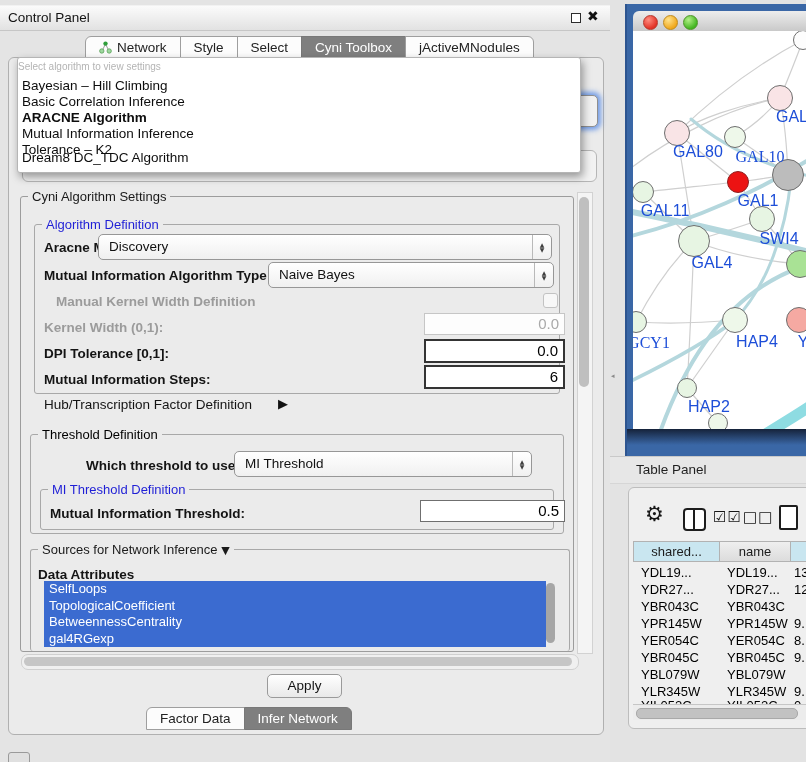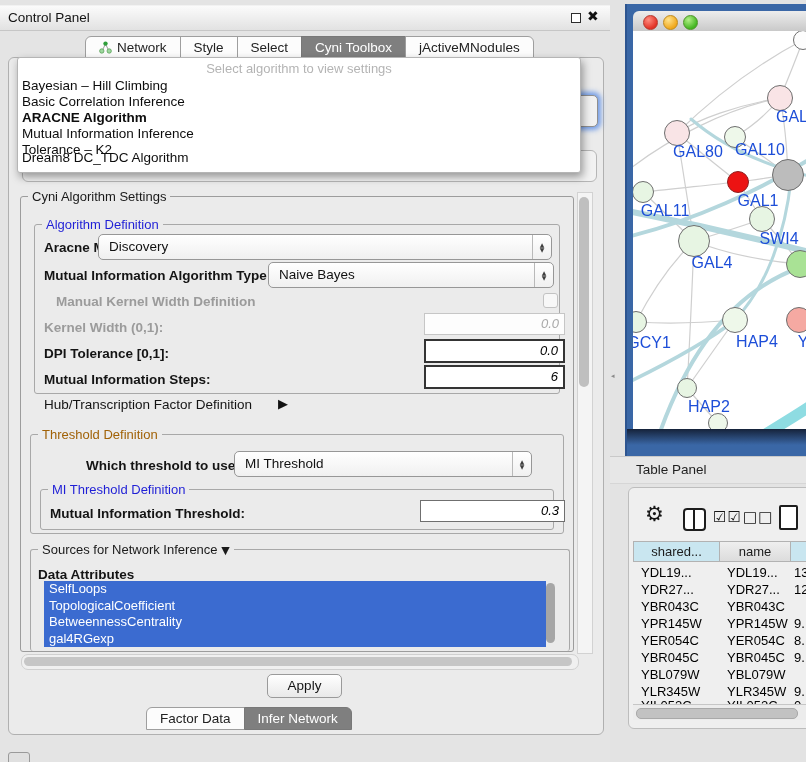--- a/index.html
+++ b/index.html
@@ -25,53 +25,53 @@
   .tab.last{border-radius:0 6px 0 0;}
   .tab.sel{background:#7f7f7f;color:#fff;border-color:#787878;}
 
   .content-panel{left:8px;top:57px;width:594px;height:676px;background:#ebebeb;
        border:1px solid #b0b0b0;border-radius:6px;}
 
   
   .popup{left:17px;top:57px;width:562px;height:114px;background:#fff;
        border:1px solid #b5b5b5;border-radius:3px;z-index:30;
        box-shadow:2px 4px 9px rgba(0,0,0,.38);}
-  .popup .ph{position:absolute;left:0;top:3px;width:100%;text-align:center;
-       color:#b4b4b4;font-size:13px;}
+  .popup .ph{position:absolute;left:0;top:3px;width:100%;text-align:left;
+       color:#b4b4b4;font-size:10px;}
   .popup .it{position:absolute;left:4px;font-size:13.5px;color:#0d0d0d;white-space:nowrap;}
   .popup .it.b{font-weight:bold;}
 
   
   .frag-combo{left:560px;top:95px;width:36px;height:30px;border-radius:5px;
        background:#f1f1f1;border:1px solid #8f8f8f;
        box-shadow:0 0 5px 2.5px rgba(96,145,230,.85);z-index:5;}
   .frag-box{left:22px;top:150px;width:573px;height:30px;border:1px solid #b6b6b6;
        border-radius:6px;background:#f2f2f2;z-index:4;}
   .frag-text{left:40px;top:156px;font-size:13px;color:#9e9e9e;z-index:5;}
 
   
   .gbox{border:1px solid #9c9c9c;border-radius:3px;}
   .gtitle{position:absolute;background:#ebebeb;padding:0 4px;font-size:13px;z-index:2;white-space:nowrap;}
   .gtitle.blue{color:#1f1fd6;text-align:center;}
-  .gtitle.green{color:#a16207;}
+  .gtitle.green{color:#000000;}
 
   .lbl{position:absolute;font-size:13.5px;color:#141414;white-space:nowrap;}
   .lbl.b{font-weight:bold;}
   .lbl.dis{color:#9b9b9b;font-weight:bold;}
 
   .combo{position:absolute;height:24px;background:linear-gradient(#ffffff,#f0f0f0);
        border:1px solid #979797;border-radius:5px;font-size:13.5px;}
   .combo .cv{position:absolute;left:10px;top:4px;color:#111;white-space:nowrap;}
   .combo .sp{position:absolute;right:0;top:0;width:18px;height:100%;
        border-left:1px solid #b9b9b9;display:flex;flex-direction:column;
        align-items:center;justify-content:center;color:#3f3f3f;}
   .combo .sp span{font-size:6px;line-height:5px;}
 
-  .tfield{position:absolute;height:20px;background:#fff;font-size:13px;
-       text-align:right;padding-right:5px;line-height:20px;font-style:italic;}
+  .tfield{position:absolute;height:20px;background:#fff;font-size:15px;
+       text-align:right;padding-right:5px;line-height:20px;}
   .tfield.dis{border:1px solid #c6c6c6;color:#a9a9a9;background:#fdfdfd;}
   .tfield.dark{border:2px solid #343434;color:#000;}
   .tfield.norm{border:1px solid #6f6f6f;color:#000;}
 
   .chk{position:absolute;width:13px;height:13px;border:1px solid #c2c2c2;border-radius:3px;background:#f7f7f7;}
 
   .selitem{position:absolute;left:44px;width:502px;height:16.5px;background:#3b6bd0;
        color:#fff;font-size:13px;line-height:16px;padding-left:5px;box-sizing:border-box;white-space:nowrap;}
 
   .vscroll{left:577px;top:192px;width:14px;height:460px;background:#f4f4f4;border:1px solid #d2d2d2;}
@@ -225,21 +225,21 @@
   <span class="sp dj">
       <span>▲</span>
       <span>▼</span>
     </span>
 </div>
 
 <div class="abs gbox" style="left:40px;top:489px;width:512px;height:39px;border-color:#a8a8a8;"></div>
 <div class="gtitle blue" style="left:48px;top:482px;">MI Threshold Definition</div>
 
 <span class="lbl b" style="left:50px;top:506px;">Mutual Information Threshold:</span>
-<div class="tfield norm" style="left:420px;top:500px;width:138px;">0.3</div>
+<div class="tfield norm" style="left:420px;top:500px;width:138px;">0.5</div>
 
 <div class="abs gbox" style="left:30px;top:549px;width:538px;height:101px;border-color:#a8a8a8;border-bottom:none;"></div>
 <div class="gtitle" style="left:38px;top:542px;">
   <span>Sources for Network Inference</span>
   <span class="dj" style="font-size:11px;">▼</span>
 </div>
 <span class="lbl b" style="left:38px;top:567px;">Data Attributes</span>
 
 <div class="selitem" style="top:581px;">SelfLoops</div>
 <div class="selitem" style="top:597.5px;">TopologicalCoefficient</div>
@@ -321,26 +321,26 @@
     <div class="node" style="left:116px;top:175px;width:26px;height:26px;background:#e7f5e3;"></div>
     <div class="node" style="left:45px;top:194px;width:32px;height:32px;background:#e7f5e3;"></div>
     <div class="node" style="left:153px;top:219px;width:28px;height:28px;background:#a9e295;"></div>
     <div class="node" style="left:-8px;top:280px;width:22px;height:22px;background:#e7f5e3;"></div>
     <div class="node" style="left:89px;top:276px;width:26px;height:26px;background:#eef8ea;"></div>
     <div class="node" style="left:153px;top:276px;width:26px;height:26px;background:#f5a9a2;"></div>
     <div class="node" style="left:44px;top:347px;width:20px;height:20px;background:#e7f5e3;"></div>
     <div class="node" style="left:75px;top:382px;width:20px;height:20px;background:#eef8ea;"></div>
 
     <span class="nlabel" style="left:65px;top:121px;">GAL80</span>
-    <span class="nlabel" style="left:127px;top:119px;">GAL10</span>
+    <span class="nlabel" style="left:127px;top:126px;font-family:Liberation Serif, serif;">GAL10</span>
     <span class="nlabel" style="left:125px;top:170px;">GAL1</span>
     <span class="nlabel" style="left:32px;top:180px;">GAL11</span>
     <span class="nlabel" style="left:146px;top:208px;">SWI4</span>
     <span class="nlabel" style="left:79px;top:232px;">GAL4</span>
-    <span class="nlabel" style="left:16px;top:312px;">GCY1</span>
+    <span class="nlabel" style="left:16px;top:312px;font-family:Liberation Serif, serif;">GCY1</span>
     <span class="nlabel" style="left:124px;top:311px;">HAP4</span>
     <span class="nlabel" style="left:76px;top:376px;">HAP2</span>
     <span class="nlabel" style="left:159px;top:86px;">GAL</span>
     <span class="nlabel" style="left:170px;top:311px;">Y</span>
   </div>
 </div>
 <div class="abs winshadow"></div>
 
 <div class="abs tpbar">
   <span class="t">Table Panel</span>

